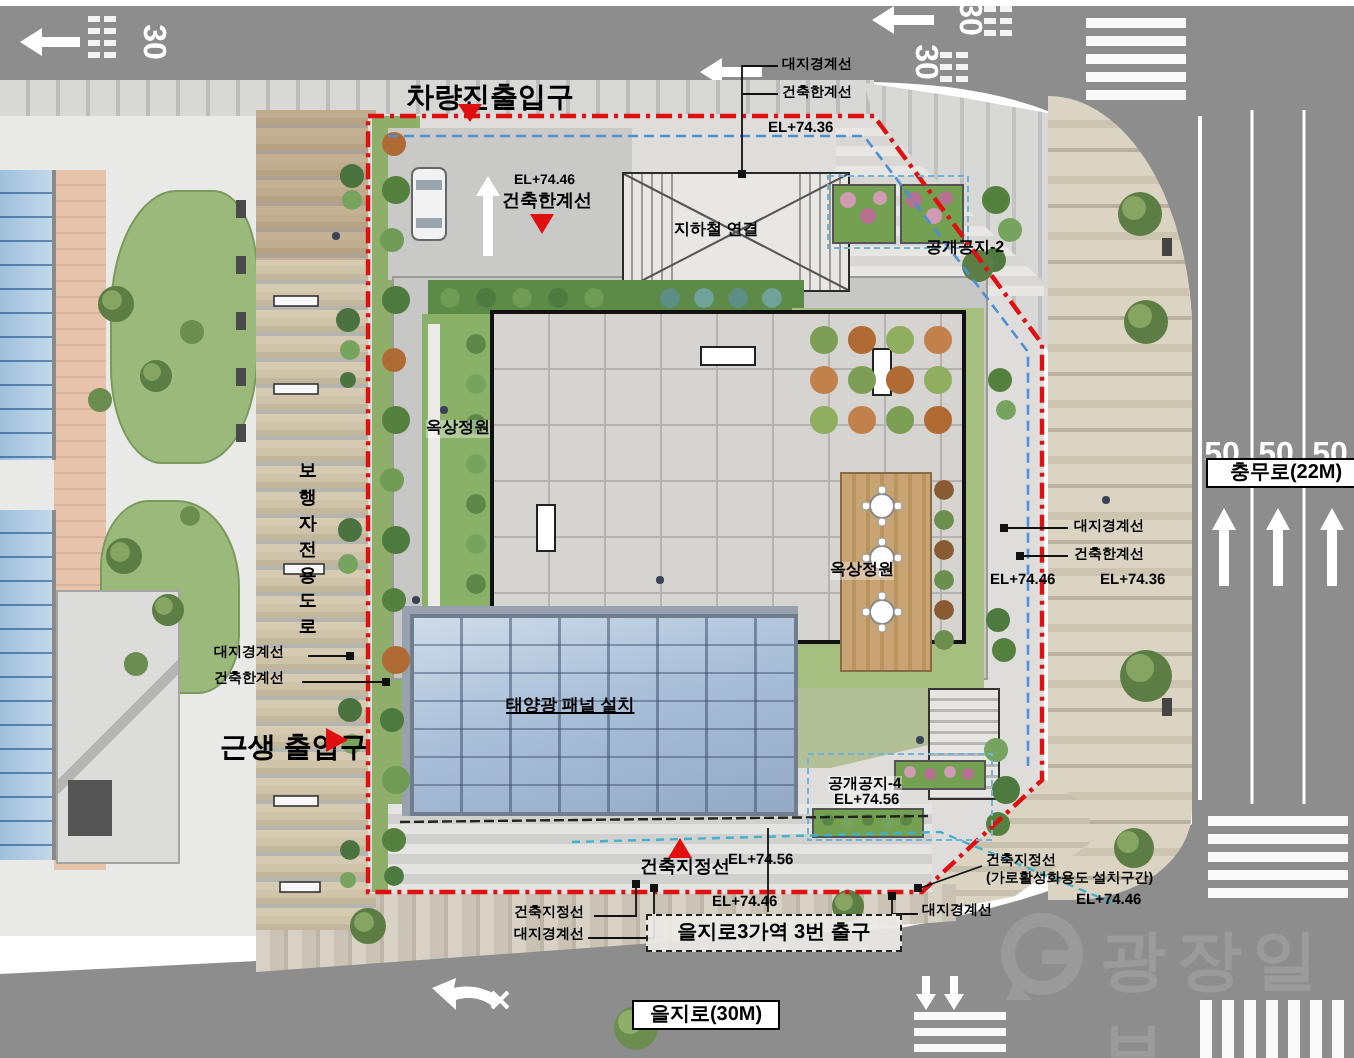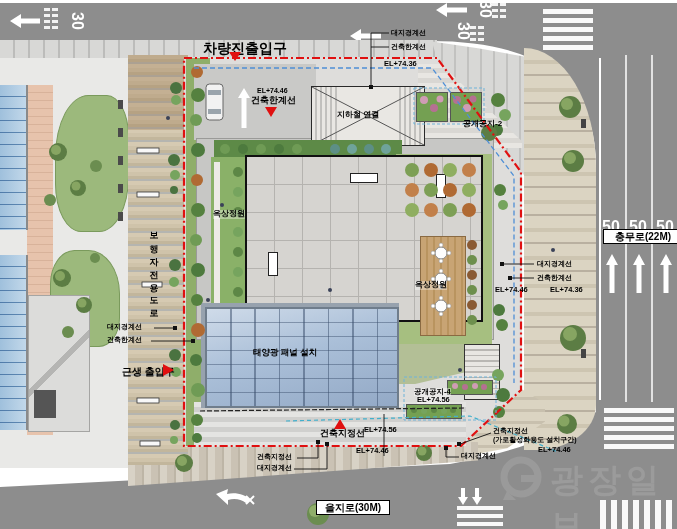--- a/index.html
+++ b/index.html
@@ -447,20 +447,22 @@
       <rect x="191" y="339" width="4" height="4"></rect>
         <rect x="444" y="446" width="4" height="4"></rect>
       <rect x="316" y="440" width="4" height="4"></rect>
         <rect x="325" y="442" width="4" height="4"></rect>
       <rect x="457" y="442" width="4" height="4"></rect>
     </g>
   </svg>
 
   <div class="box" style="left:603px;top:229px;width:72px;">충무로(22M)</div>
   <div class="box" style="left:276px;top:500px;width:66px;margin-left:40px;">을지로(30M)</div>
+  <div class="lbl" style="left:323px;top:457px;width:126px;border:1.5px dashed #222;background:rgba(236,234,230,.92);
+              font-size:10px;text-align:center;padding:3px 0;z-index:32;">을지로3가역 3번 출구</div>
 
   <div class="lbl" style="left:203px;top:41px;font-size:14px;">차량진출입구</div>
   <div class="tri" style="left:229px;top:52px;border-left:6px solid transparent;border-right:6px solid transparent;border-top:9px solid #e01010;"></div>
 
   <div class="lbl" style="left:257px;top:87px;font-size:7px;">EL+74.46</div>
   <div class="lbl" style="left:251px;top:96px;font-size:9px;">건축한계선</div>
   <div class="tri" style="left:265px;top:107px;border-left:6.5px solid transparent;border-right:6.5px solid transparent;border-top:10px solid #e01010;"></div>
 
   <div class="lbl" style="left:337px;top:111px;font-size:8px;z-index:33;">지하철 연결</div>
   <div class="lbl" style="left:384px;top:60px;font-size:7.5px;">EL+74.36</div>
@@ -474,24 +476,24 @@
   <div class="lbl" style="left:537px;top:260px;font-size:7px;">대지경계선</div>
   <div class="lbl" style="left:537px;top:274px;font-size:7px;">건축한계선</div>
   <div class="lbl" style="left:495px;top:286px;font-size:7.5px;">EL+74.46</div>
   <div class="lbl" style="left:550px;top:286px;font-size:7.5px;">EL+74.36</div>
 
   <div class="lbl vert" style="left:148px;top:225px;font-size:9px;height:105px;">보행자전용도로</div>
 
   <div class="lbl" style="left:107px;top:323px;font-size:7px;">대지경계선</div>
   <div class="lbl" style="left:107px;top:336px;font-size:7px;">건축한계선</div>
 
-  <div class="lbl" style="left:110px;top:366px;font-size:10px;margin-left:12px;">근생 출입구</div>
+  <div class="lbl" style="left:110px;top:366px;font-size:14px;">근생 출입구</div>
   <div class="tri" style="left:163px;top:364px;border-top:6.5px solid transparent;border-bottom:6.5px solid transparent;border-left:11px solid #e01010;"></div>
 
-  <div class="lbl" style="left:253px;top:348px;font-size:8.5px;">태양광 패널 설치</div>
+  <div class="lbl" style="left:253px;top:348px;font-size:8.5px;text-decoration:underline;">태양광 패널 설치</div>
 
   <div class="lbl" style="left:414px;top:388px;font-size:7.5px;background:rgba(255,255,255,.4);">공개공지-4</div>
   <div class="lbl" style="left:417px;top:396px;font-size:7.5px;background:rgba(255,255,255,.4);">EL+74.56</div>
 
   <div class="tri" style="left:334px;top:419px;border-left:6.5px solid transparent;border-right:6.5px solid transparent;border-bottom:10px solid #e01010;"></div>
   <div class="lbl" style="left:320px;top:429px;font-size:9px;">건축지정선</div>
   <div class="lbl" style="left:364px;top:426px;font-size:7.5px;">EL+74.56</div>
   <div class="lbl" style="left:356px;top:447px;font-size:7.5px;">EL+74.46</div>
 
   <div class="lbl" style="left:461px;top:452px;font-size:7px;">대지경계선</div>

